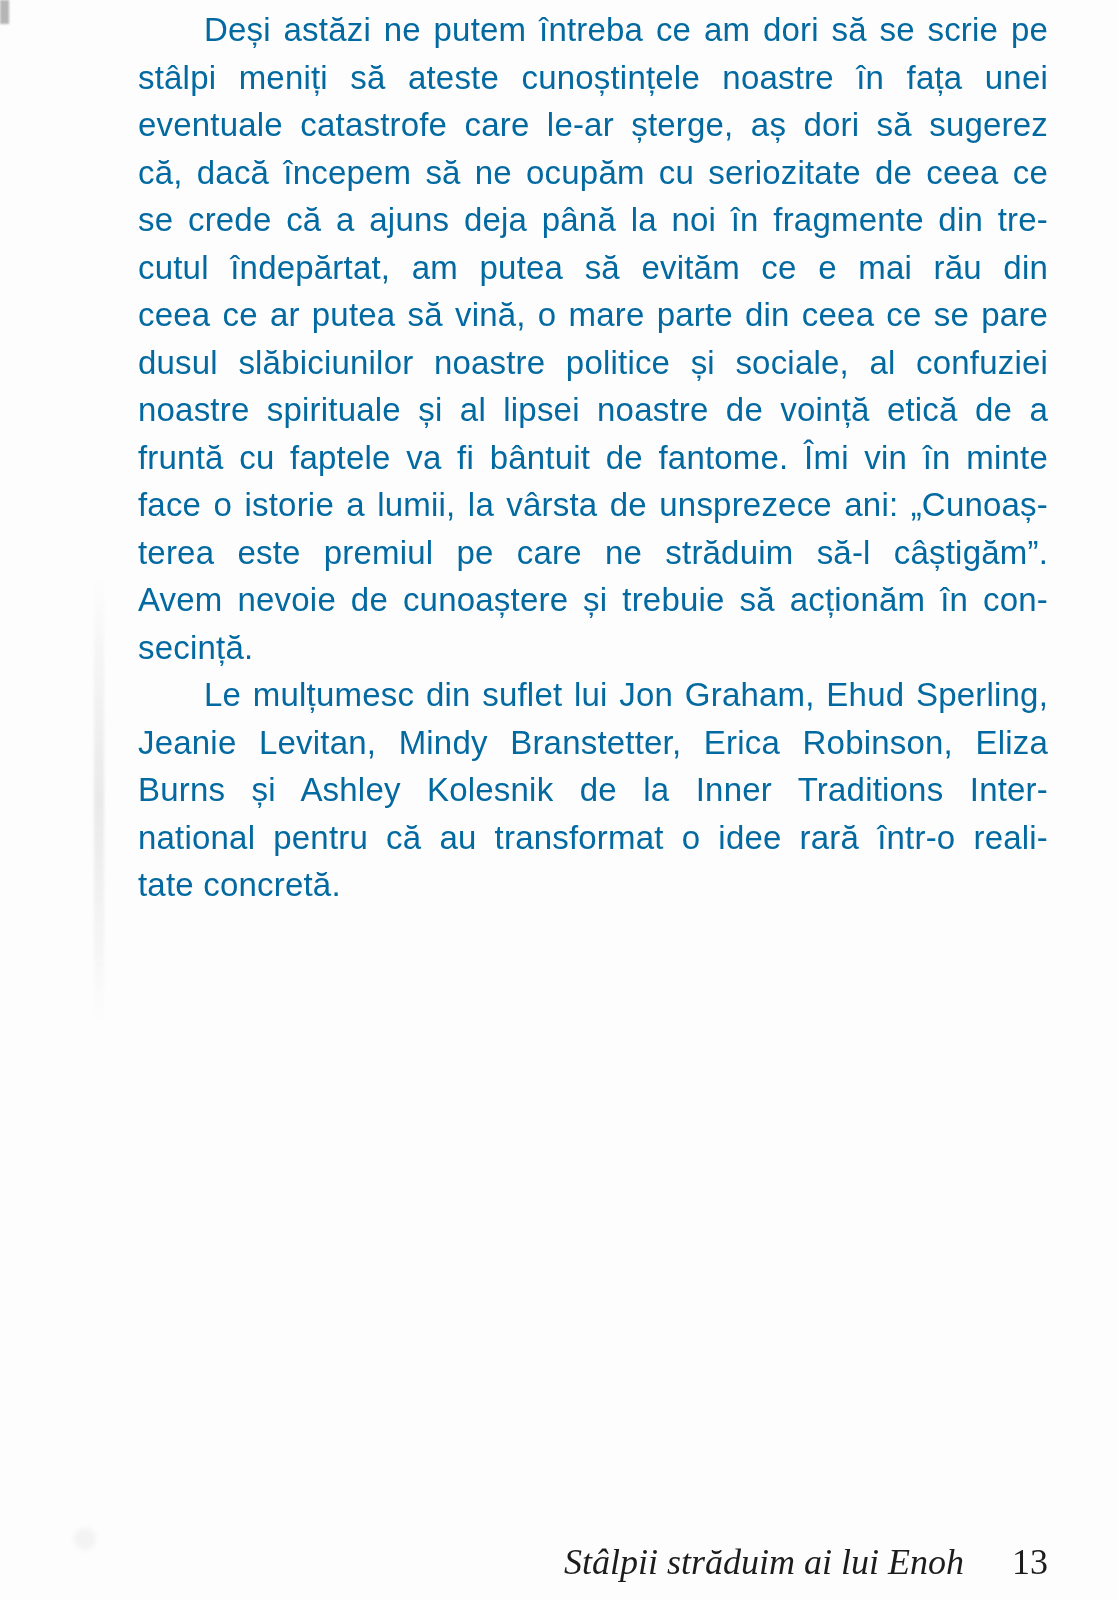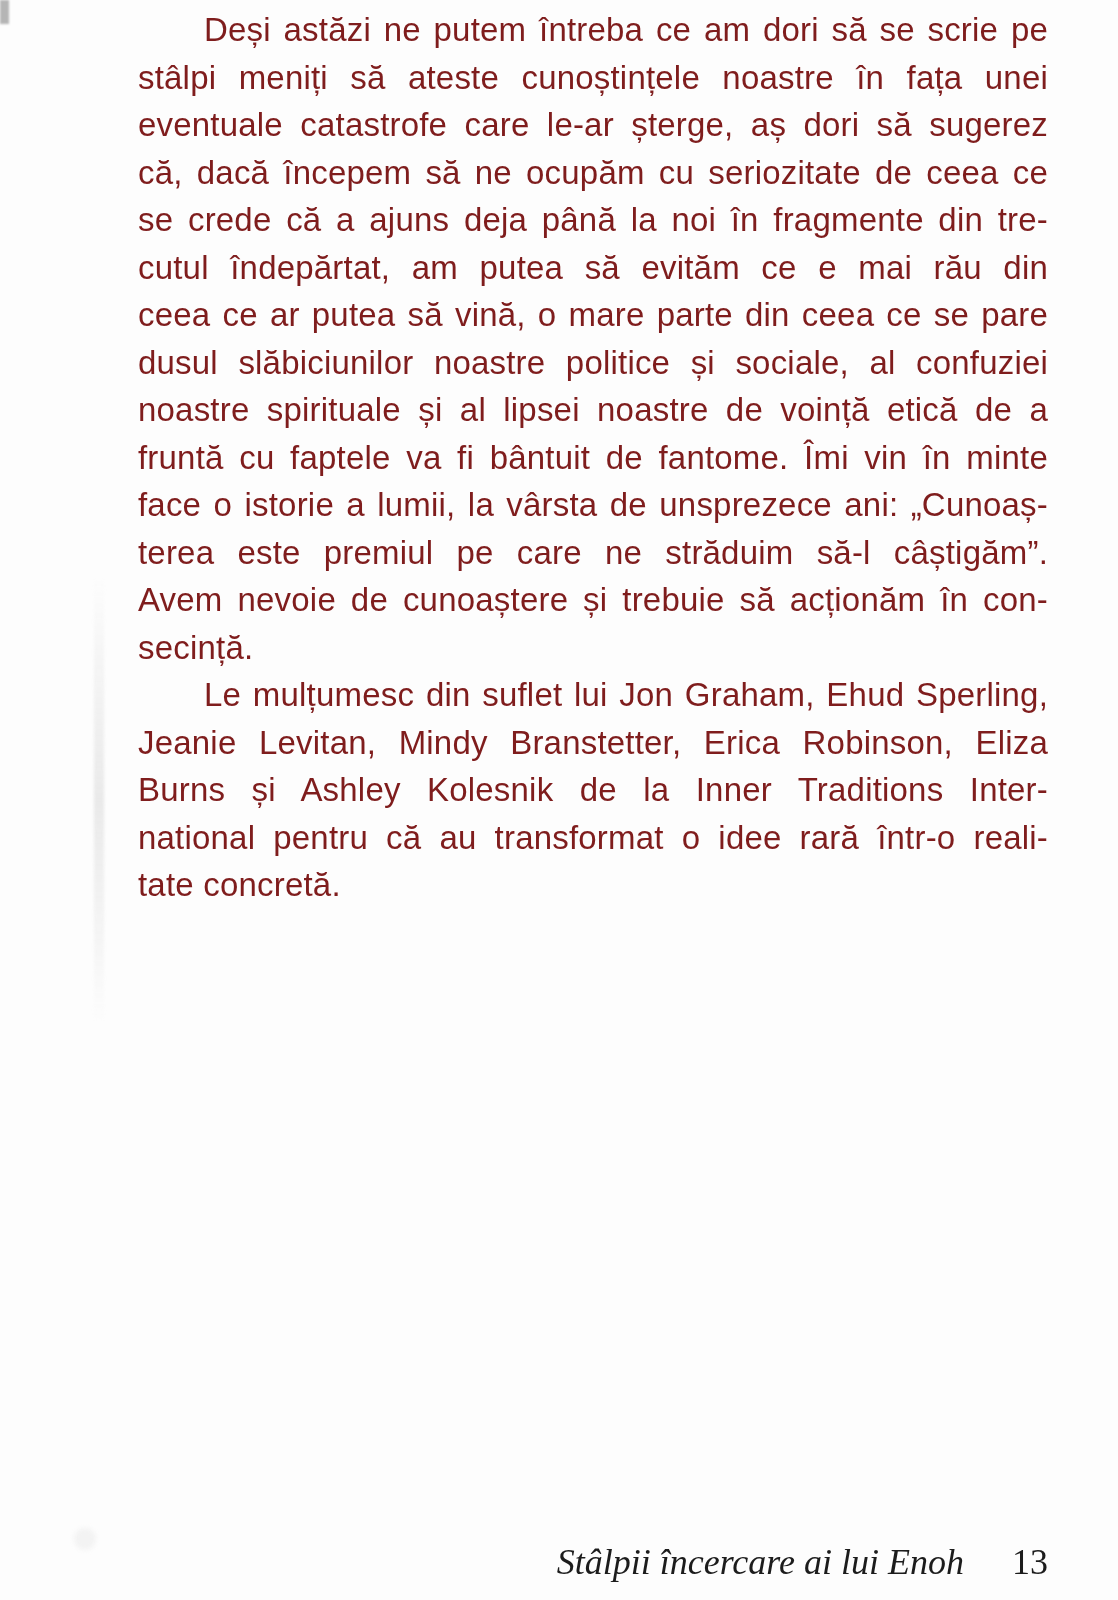--- a/index.html
+++ b/index.html
@@ -13,21 +13,21 @@
     height: 1600px;
     background: #fdfdfd;
     overflow: hidden;
     font-family: "Liberation Sans", "DejaVu Sans", sans-serif;
   }
   .text-block {
     position: absolute;
     left: 138px;
     top: 6px;
     width: 910px;
-    color: #7f1d1d;
+    color: #0369a1;
     font-size: 33px;
     line-height: 47.5px;
     letter-spacing: 0.2px;
   }
   .text-block .line {
     text-align: justify;
     text-align-last: justify;
     white-space: normal;
     height: 47.5px;
     overflow: visible;
@@ -113,17 +113,17 @@
       <div class="line">Avem nevoie de cunoaștere și trebuie să acționăm în con-</div>
       <div class="line last">secință.</div>
       <div class="line indent">Le mulțumesc din suflet lui Jon Graham, Ehud Sperling,</div>
       <div class="line">Jeanie Levitan, Mindy Branstetter, Erica Robinson, Eliza</div>
       <div class="line">Burns și Ashley Kolesnik de la Inner Traditions Inter-</div>
       <div class="line">national pentru că au transformat o idee rară într-o reali-</div>
       <div class="line last">tate concretă.</div>
     </div>
 
   <div class="footer">
-    <span class="footer-title">Stâlpii încercare ai lui Enoh</span>
+    <span class="footer-title">Stâlpii străduim ai lui Enoh</span>
     <span class="footer-page">13</span>
   </div>
 
 </div>
 
 </body></html>

